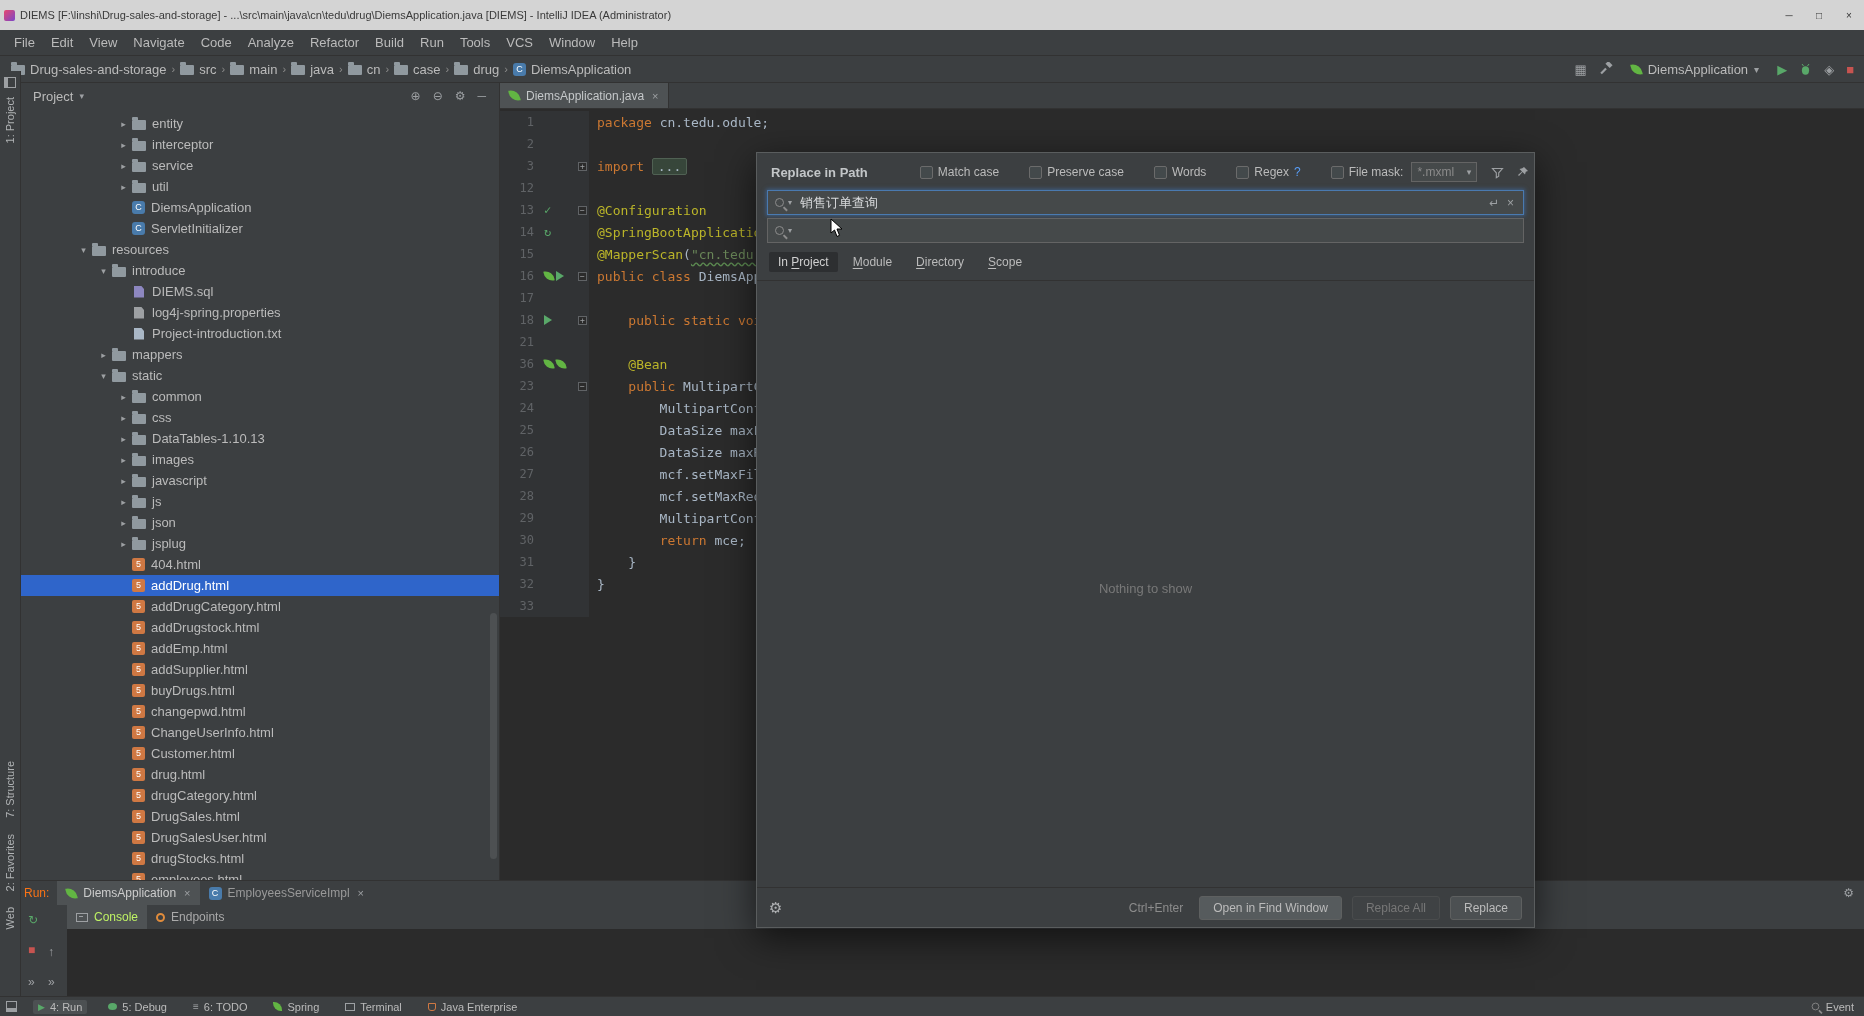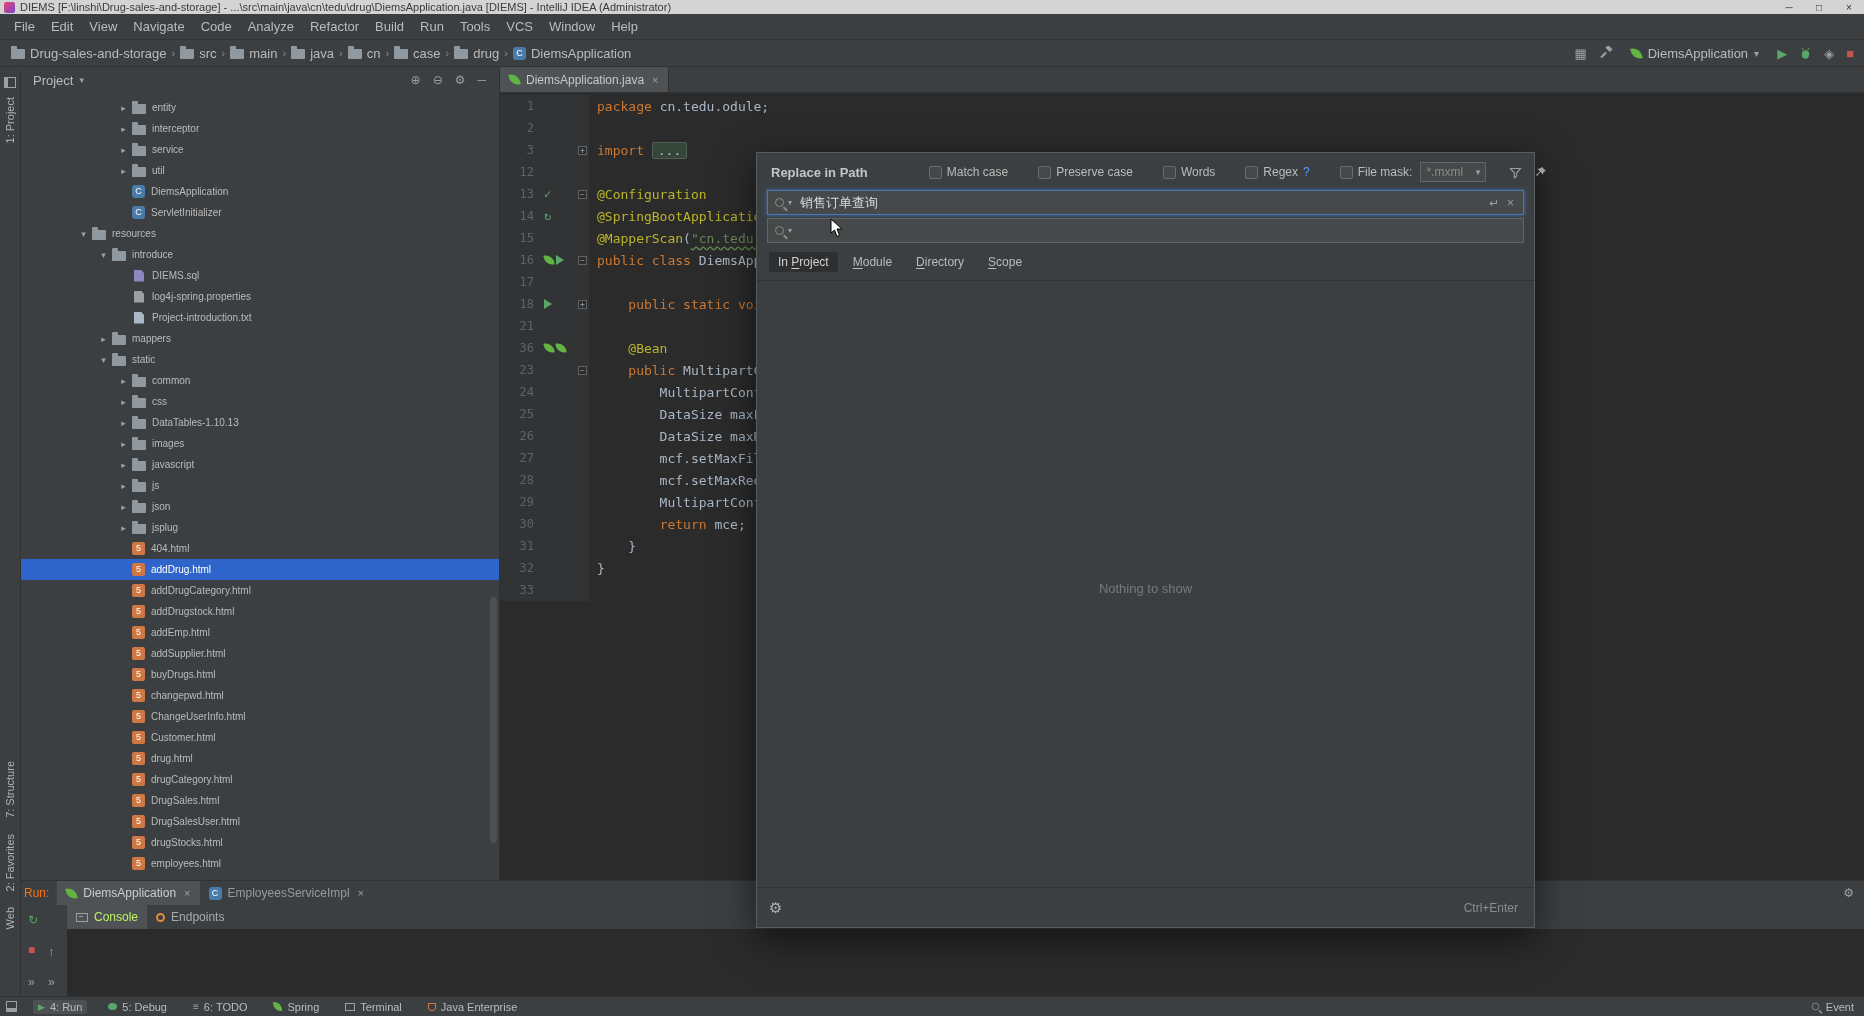--- a/index.html
+++ b/index.html
@@ -1,21 +1,21 @@
 <!DOCTYPE html>
 <html><head>
 <meta charset="utf-8">
 <style>
   * { margin:0; padding:0; box-sizing:border-box; }
   html,body { width:1864px; height:1016px; overflow:hidden; }
   body { background:#2b2b2b; font-family:"Liberation Sans","DejaVu Sans",sans-serif; font-size:13px; color:#bbbbbb; }
   .app { position:relative; width:1864px; height:1016px; display:flex; flex-direction:column; background:#3c3f41; }
 
   
-  .titlebar { height:14px; background:#d4d4d4; color:#3a3a3a; font-size:11px; display:flex; align-items:center; padding:0 0 0 4px; flex:0 0 auto; }
+  .titlebar { height:30px; background:#d4d4d4; color:#3a3a3a; font-size:11px; display:flex; align-items:center; padding:0 0 0 4px; flex:0 0 auto; }
   .title-icon { width:11px; height:11px; border-radius:2px; background:linear-gradient(135deg,#e8476f,#7a45c9); margin-right:5px; flex:0 0 auto; }
   .title-text { white-space:nowrap; overflow:hidden; flex:1; }
   .win-controls { display:flex; height:18px; flex:0 0 auto; }
   .winbtn { width:30px; height:18px; display:flex; align-items:center; justify-content:center; font-size:10px; color:#333; }
 
   
   .menubar { height:26px; background:#3c3f41; display:flex; align-items:center; padding-left:6px; border-bottom:1px solid #323232; flex:0 0 auto; }
   .menu-item { padding:3px 8px; color:#bbb; }
 
   
@@ -45,21 +45,21 @@
   .project { width:479px; flex:0 0 auto; background:#3c3f41; border-right:1px solid #323232; display:flex; flex-direction:column; position:relative; min-height:0; }
   .project-header { height:26px; flex:0 0 auto; display:flex; align-items:center; gap:6px; padding:0 10px 0 12px; color:#bbb; }
   .ph-caret { font-size:9px; color:#9da0a3; }
   .ph-spacer { flex:1; }
   .ph-icon { color:#9da0a3; font-size:12px; padding:0 3px; }
   .tree { flex:1; overflow:hidden; padding-top:4px; }
   .tree-row { height:21px; display:flex; align-items:center; white-space:nowrap; color:#bbb; }
   .tree-row.selected { background:#2f65ca; color:#fff; }
   .tree-arrow { width:17px; flex:0 0 auto; text-align:center; color:#9da0a3; font-size:9px; }
   .tree-row.selected .tree-arrow { color:#d8e2f0; }
-  .tree-label { padding-left:6px; font-size:10px; }
+  .tree-label { padding-left:6px; font-size:13px; }
   .tree-scrollbar { position:absolute; right:2px; top:530px; width:7px; height:246px; background:#595b5d; border-radius:4px; opacity:.6; }
 
   
   .ic-folder { width:14px; height:10px; background:#90999f; border-radius:1px; position:relative; flex:0 0 auto; margin-top:2px; }
   .ic-folder::before { content:''; position:absolute; top:-3px; left:0; width:6px; height:3px; background:#90999f; border-radius:1px 1px 0 0; }
   .ic-class { width:13px; height:13px; border-radius:3px; background:#497bab; color:#fff; font-size:9px; line-height:13px; text-align:center; flex:0 0 auto; }
   .ic-html { width:13px; height:13px; border-radius:2px; background:#cf7843; color:#fff; font-size:9px; line-height:13px; text-align:center; flex:0 0 auto; }
   .ic-file { width:10px; height:12px; background:#9aa1a8; clip-path:polygon(0 0,70% 0,100% 30%,100% 100%,0 100%); flex:0 0 auto; margin:0 2px; }
   .ic-sql { background:#8d87c0; }
   .ic-props { background:#9da0a3; }
@@ -89,21 +89,21 @@
   .tk-p { color:#a9b7c6; }
   .tk-m { color:#ffc66b; }
   .tk-f { color:#a9b7c6; background:#37463a; border:1px solid #506153; border-radius:2px; padding:0 5px; }
   .gi-check { color:#59a869; font-size:12px; font-weight:bold; }
   .gi-rerun { color:#59a869; font-size:12px; }
   .gi-play { width:0; height:0; border-left:8px solid #59a869; border-top:5px solid transparent; border-bottom:5px solid transparent; }
   .gi-leaf { width:10px; height:10px; background:#62b543; border-radius:0 90% 0 90%; transform:rotate(-8deg); }
 
   
   .dialog { position:absolute; left:756px; top:152px; width:779px; height:776px; background:#3c3f41; border:1px solid #5a5d5e; box-shadow:0 10px 35px rgba(0,0,0,.6); z-index:10; display:flex; flex-direction:column; }
-  .dlg-header { display:flex; align-items:center; padding:9px 12px 5px 14px; gap:9px; flex:0 0 auto; }
+  .dlg-header { display:flex; align-items:center; padding:9px 12px 5px 14px; gap:0; flex:0 0 auto; }
   .dlg-title { font-weight:bold; color:#c3c6c8; margin-right:36px; white-space:nowrap; }
   .dlg-options { display:flex; align-items:center; gap:14px; flex:1; }
   .opt { display:inline-flex; align-items:center; gap:5px; white-space:nowrap;margin-left:16px; }
   .cb { width:13px; height:13px; background:#43494b; border:1px solid #6b6b6b; border-radius:2px; flex:0 0 auto; }
   .opt-label { color:#bbb; font-size:12px; }
   .opt-help { color:#589df6; font-size:12px; }
   .mask-combo { width:66px; height:20px; background:#45494a; border:1px solid #646464; display:inline-flex; align-items:center; justify-content:space-between; padding:0 5px; font-size:12px; color:#8a8a8a; margin-left:-6px; }
   .mask-arrow { font-size:9px; color:#9da0a3; }
   .dlg-header-icons { display:flex; gap:12px; align-items:center; margin-left:14px; }
   .field { margin:3px 10px 0; height:25px; background:#45494a; border:1px solid #646464; display:flex; align-items:center; padding:0 7px; gap:4px; flex:0 0 auto; }
@@ -710,20 +710,25 @@
       </div>
 
     <div class="dlg-results">
       <span class="empty">Nothing to show</span>
     </div>
 
     <div class="dlg-footer">
       <span class="gear">⚙</span>
       <span class="foot-spacer"></span>
       <span class="hint">Ctrl+Enter</span>
+      <span class="dlg-buttons">
+          <span class="btn btn-light">Open in Find Window</span>
+          <span class="btn disabled">Replace All</span>
+          <span class="btn">Replace</span>
+        </span>
     </div>
   </div>
 
   <div class="runpanel">
     <div class="runtabs-row">
       <span class="run-label">Run:</span>
       <span class="run-tabs">
           <span class="runtab selected">
             <span class="ic-leaf"></span>
             <span class="runtab-label">DiemsApplication</span>

